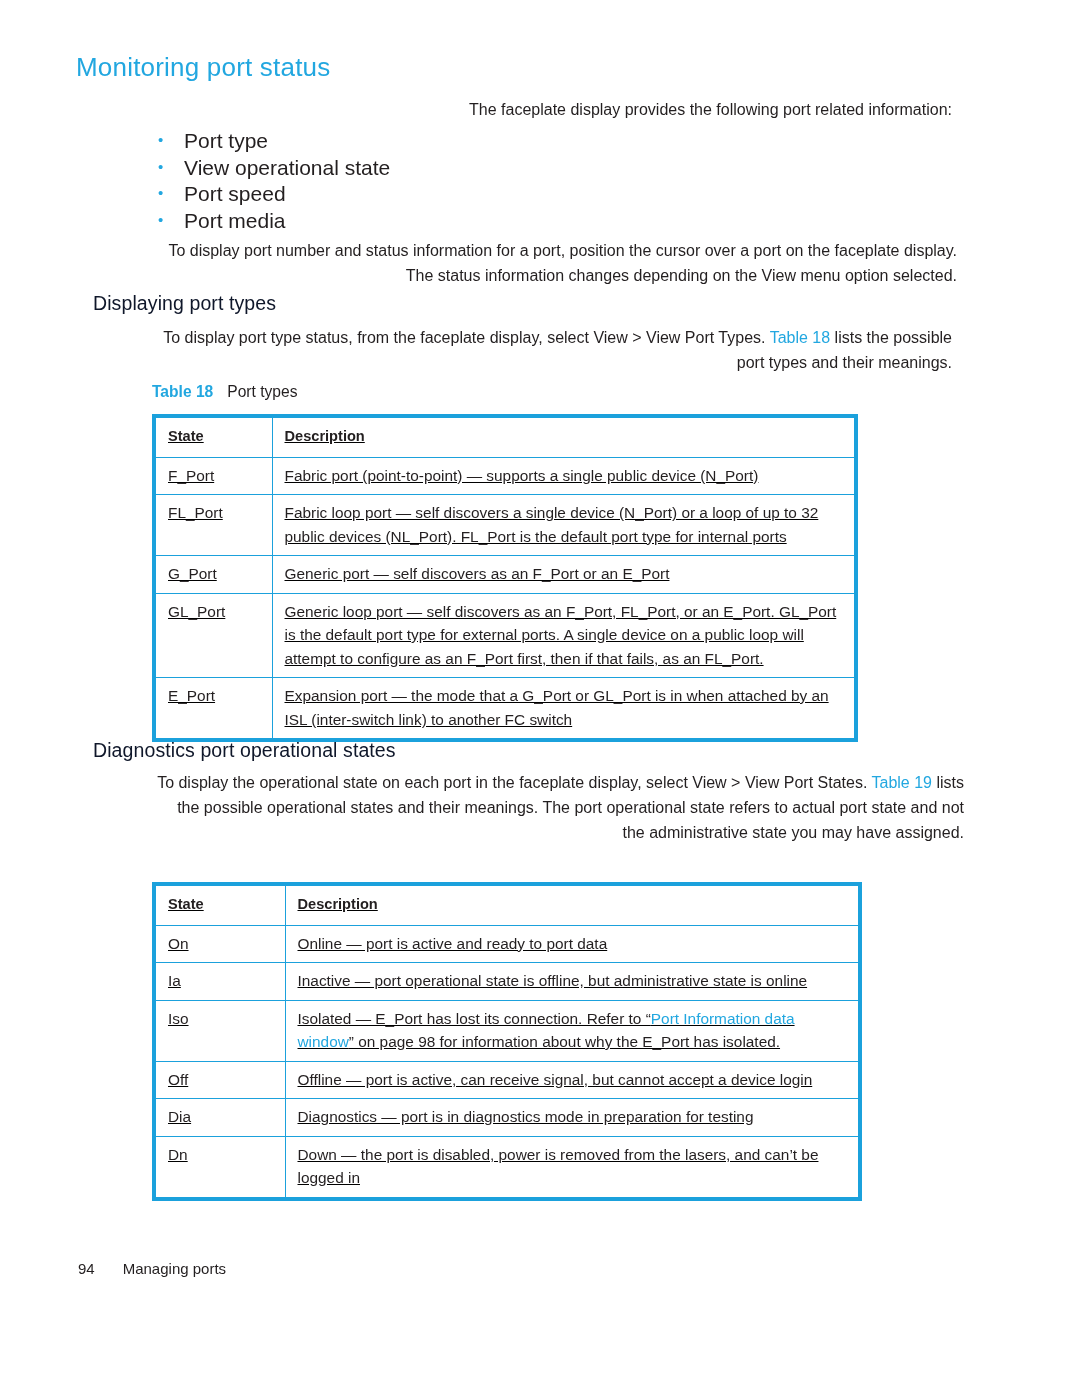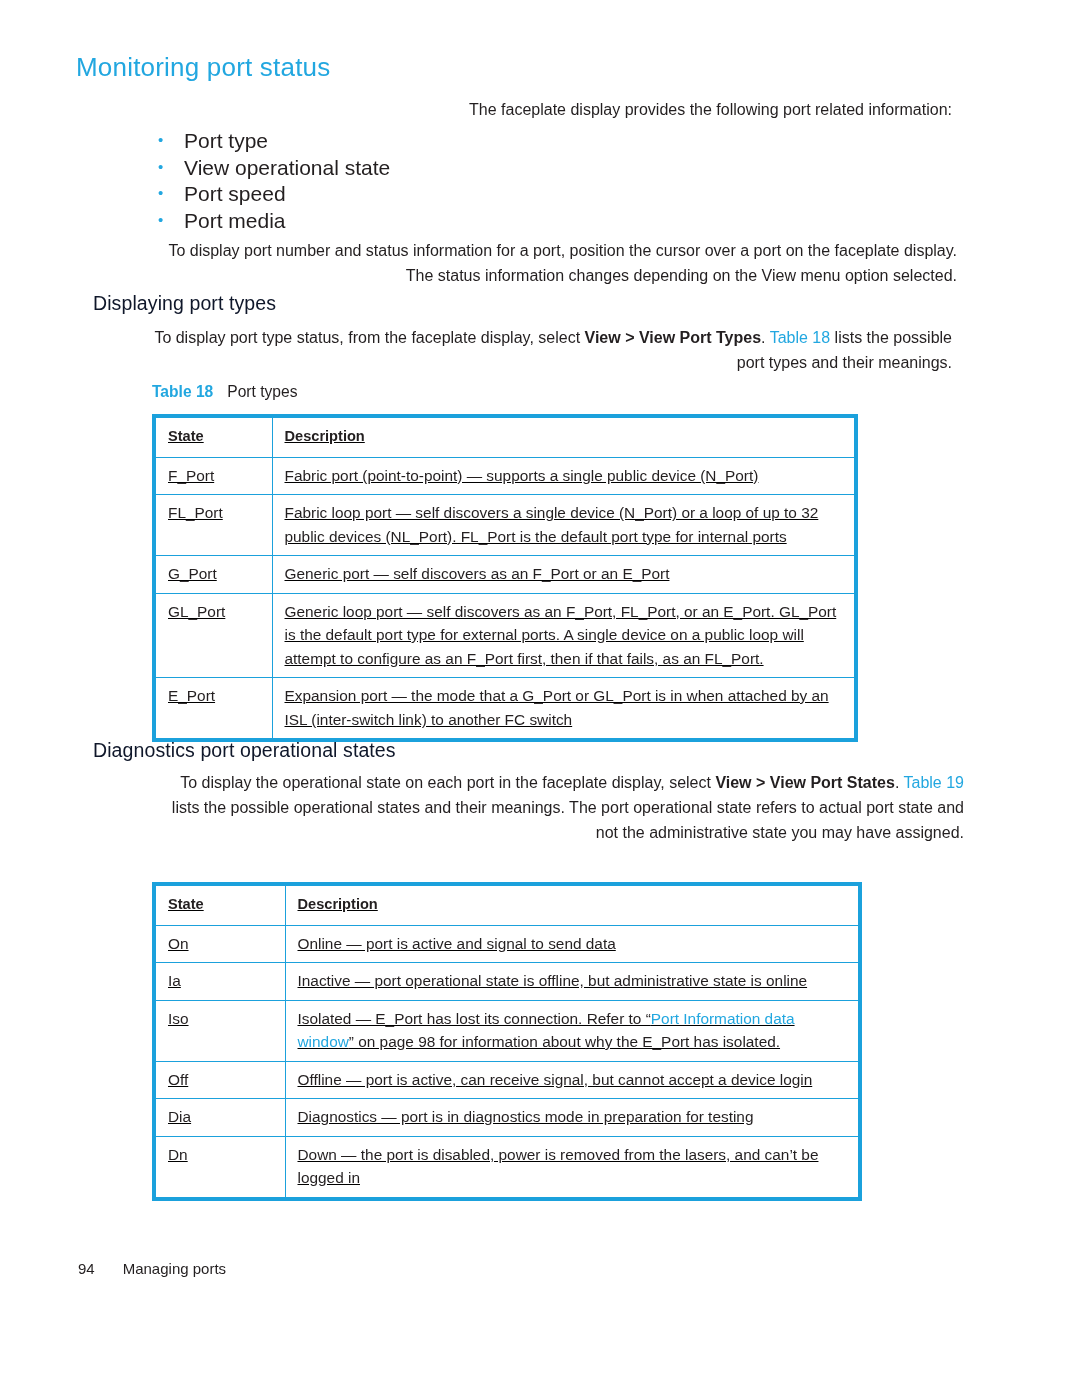--- a/index.html
+++ b/index.html
@@ -54,21 +54,21 @@
     line-height: 25px;
     color: #231f20;
     width: 800px;
     text-align: right;
   }
   #intro-para { top: 97px; }
   #cursor-para { top: 238px; width: 805px; }
   #port-types-para { top: 325px; width: 800px; }
   #port-states-para { top: 770px; width: 812px; }
 
-  .body-text b { font-weight: bold; }
+  .body-text b { font-weight: normal; }
   .lnk { color: #22A7E0; }
 
   
   .bullets {
     position: absolute;
     left: 152px;
     top: 128px;
     margin: 0;
     padding: 0;
     list-style: none;
@@ -221,21 +221,21 @@
       </colgroup>
     <thead>
       <tr>
         <th>State</th>
         <th>Description</th>
       </tr>
     </thead>
     <tbody>
       <tr>
         <td class="state-cell">On</td>
-        <td>Online — port is active and signal to send data</td>
+        <td>Online — port is active and ready to port data</td>
       </tr>
       <tr>
         <td class="state-cell">Ia</td>
         <td>Inactive — port operational state is offline, but administrative state is online</td>
       </tr>
       <tr>
         <td class="state-cell">Iso</td>
         <td><span>Isolated — E_Port has lost its connection. Refer to “</span><span class="lnk">Port Information data window</span><span>” on page 98 for information about why the E_Port has isolated.</span></td>
       </tr>
       <tr>

